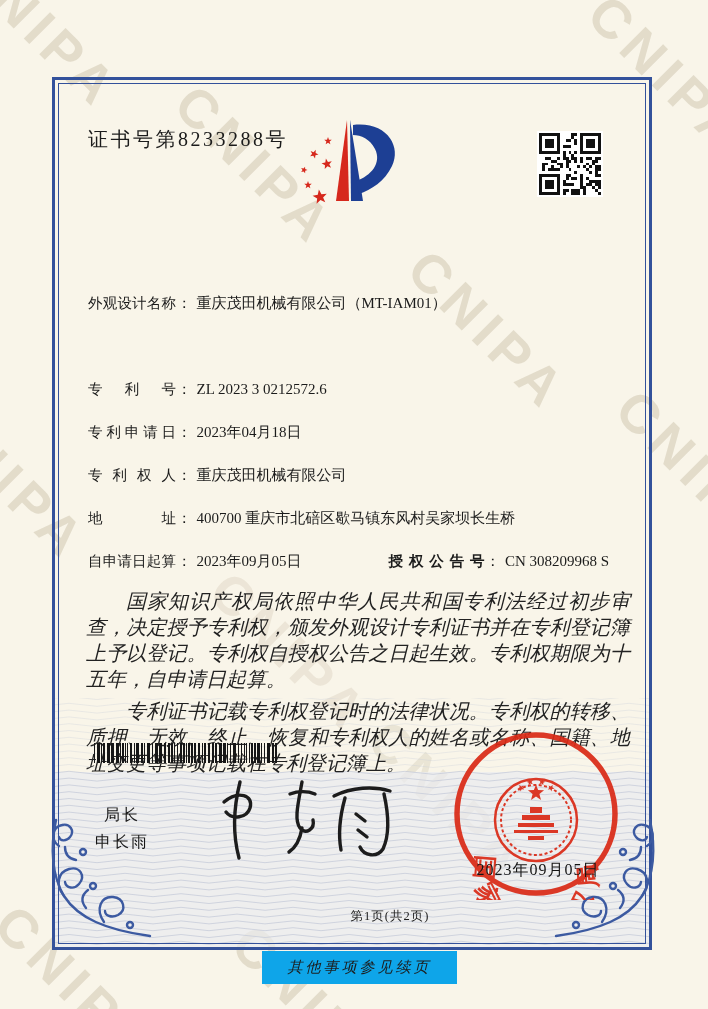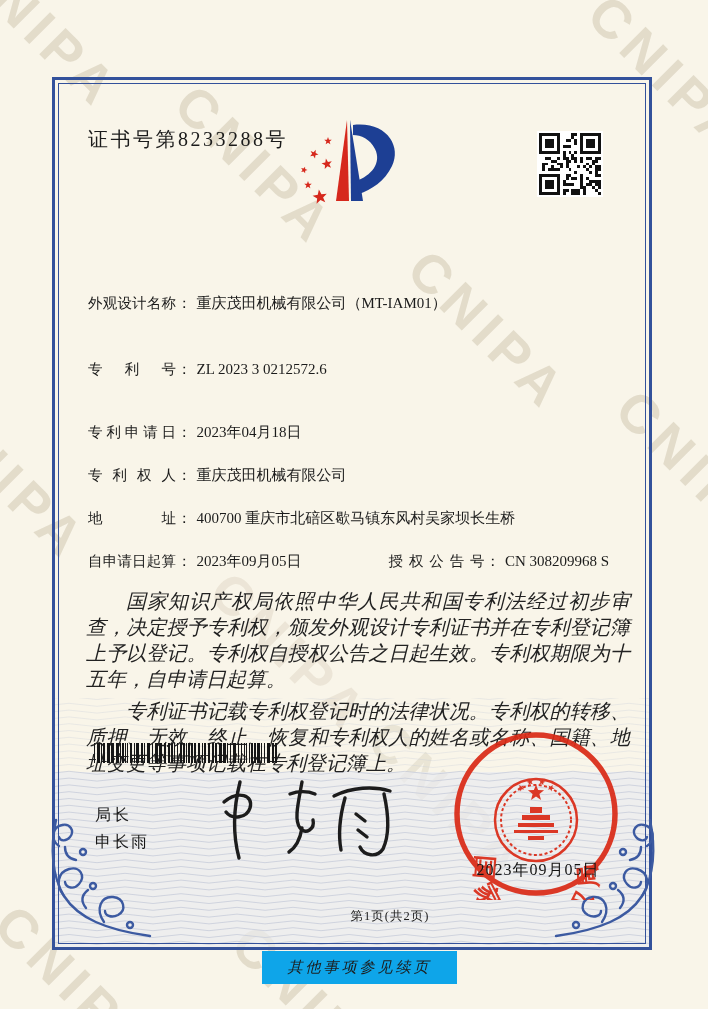--- a/index.html
+++ b/index.html
@@ -29,35 +29,35 @@
   .qr{position:absolute;left:537px;top:131px;width:66px;height:66px;background:#fff;padding:2px;box-sizing:border-box;}
   .title{
     position:absolute;left:52px;top:216px;width:600px;text-align:center;
     font-size:34px;font-weight:bold;letter-spacing:9px;text-indent:9px;color:#111;
   }
   .row{position:absolute;left:88px;width:540px;height:22px;font-size:15px;white-space:nowrap;}
   .flabel{display:inline-block;width:88px;font-size:14.5px;text-align:justify;text-align-last:justify;vertical-align:bottom;}
   .fcolon{display:inline-block;margin:0 5px 0 1px;font-size:14.5px;}
   .fvalue{font-size:15px;}
   .val1{display:inline-block;width:150px;}
-  .col2l{display:inline-block;width:96px;font-size:14.5px;text-align:justify;text-align-last:justify;vertical-align:bottom;margin-left:42px;}
+  .col2l{display:inline-block;width:96px;font-size:14.5px;text-align:justify;text-align-last:justify;vertical-align:bottom;margin-left:42px;font-weight:bold;}
   .paras{
     position:absolute;left:86px;top:588px;width:544px;
     font-style:italic;font-size:20px;line-height:26px;text-align:justify;color:#222;
   }
   .paras p{margin:0 0 6px 0;text-indent:2em;}
   .barcode{position:absolute;left:94px;top:743px;width:187px;height:20px;}
   .waves{position:absolute;left:55px;top:698px;width:594px;height:250px;pointer-events:none;}
   .ornament{position:absolute;width:115px;height:132px;}
   .orn-l{left:42px;top:814px;}
   .orn-r{left:549px;top:814px;transform:scaleX(-1);}
   .signer{
     position:absolute;left:95px;top:801px;
     font-family:Liberation Sans, sans-serif;
-    font-size:16px;line-height:27px;letter-spacing:2px;color:#161616;
+    font-size:16px;line-height:27px;letter-spacing:2px;color:#161616;text-align:center;
   }
   .signature{position:absolute;left:198px;top:770px;width:205px;height:100px;}
   .seal{position:absolute;left:450px;top:728px;width:172px;height:172px;opacity:0.93;}
   .seal-date{
     position:absolute;left:462px;top:860px;width:152px;text-align:center;
     font-size:16px;letter-spacing:1px;color:#141414;
   }
   .page-no{position:absolute;left:52px;top:908px;width:676px;text-align:center;font-size:12.5px;letter-spacing:1px;}
   .note-band{
     position:absolute;left:262px;top:951px;width:195px;height:33px;background:#0ea5e9;
@@ -285,21 +285,21 @@
         <rect x="0" y="14" width="7" height="7" fill="#111"></rect>
         <rect x="1" y="15" width="5" height="5" fill="#fff"></rect>
         <rect x="2" y="16" width="3" height="3" fill="#111"></rect>
       </svg>
   </div>
 
 
   <div class="row" style="top:294px">
     <span class="flabel">外观设计名称</span><span class="fcolon">：</span><span class="fvalue">重庆茂田机械有限公司（MT-IAM01）</span>
   </div>
-  <div class="row" style="top:360px">
+  <div class="row" style="top:380px">
     <span class="flabel">专利号</span><span class="fcolon">：</span><span class="fvalue">ZL 2023 3 0212572.6</span>
   </div>
   <div class="row" style="top:423px">
     <span class="flabel">专利申请日</span><span class="fcolon">：</span><span class="fvalue">2023年04月18日</span>
   </div>
   <div class="row" style="top:466px">
     <span class="flabel">专利权人</span><span class="fcolon">：</span><span class="fvalue">重庆茂田机械有限公司</span>
   </div>
   <div class="row" style="top:509px">
     <span class="flabel">地址</span><span class="fcolon">：</span><span class="fvalue">400700 重庆市北碚区歇马镇东风村吴家坝长生桥</span>

